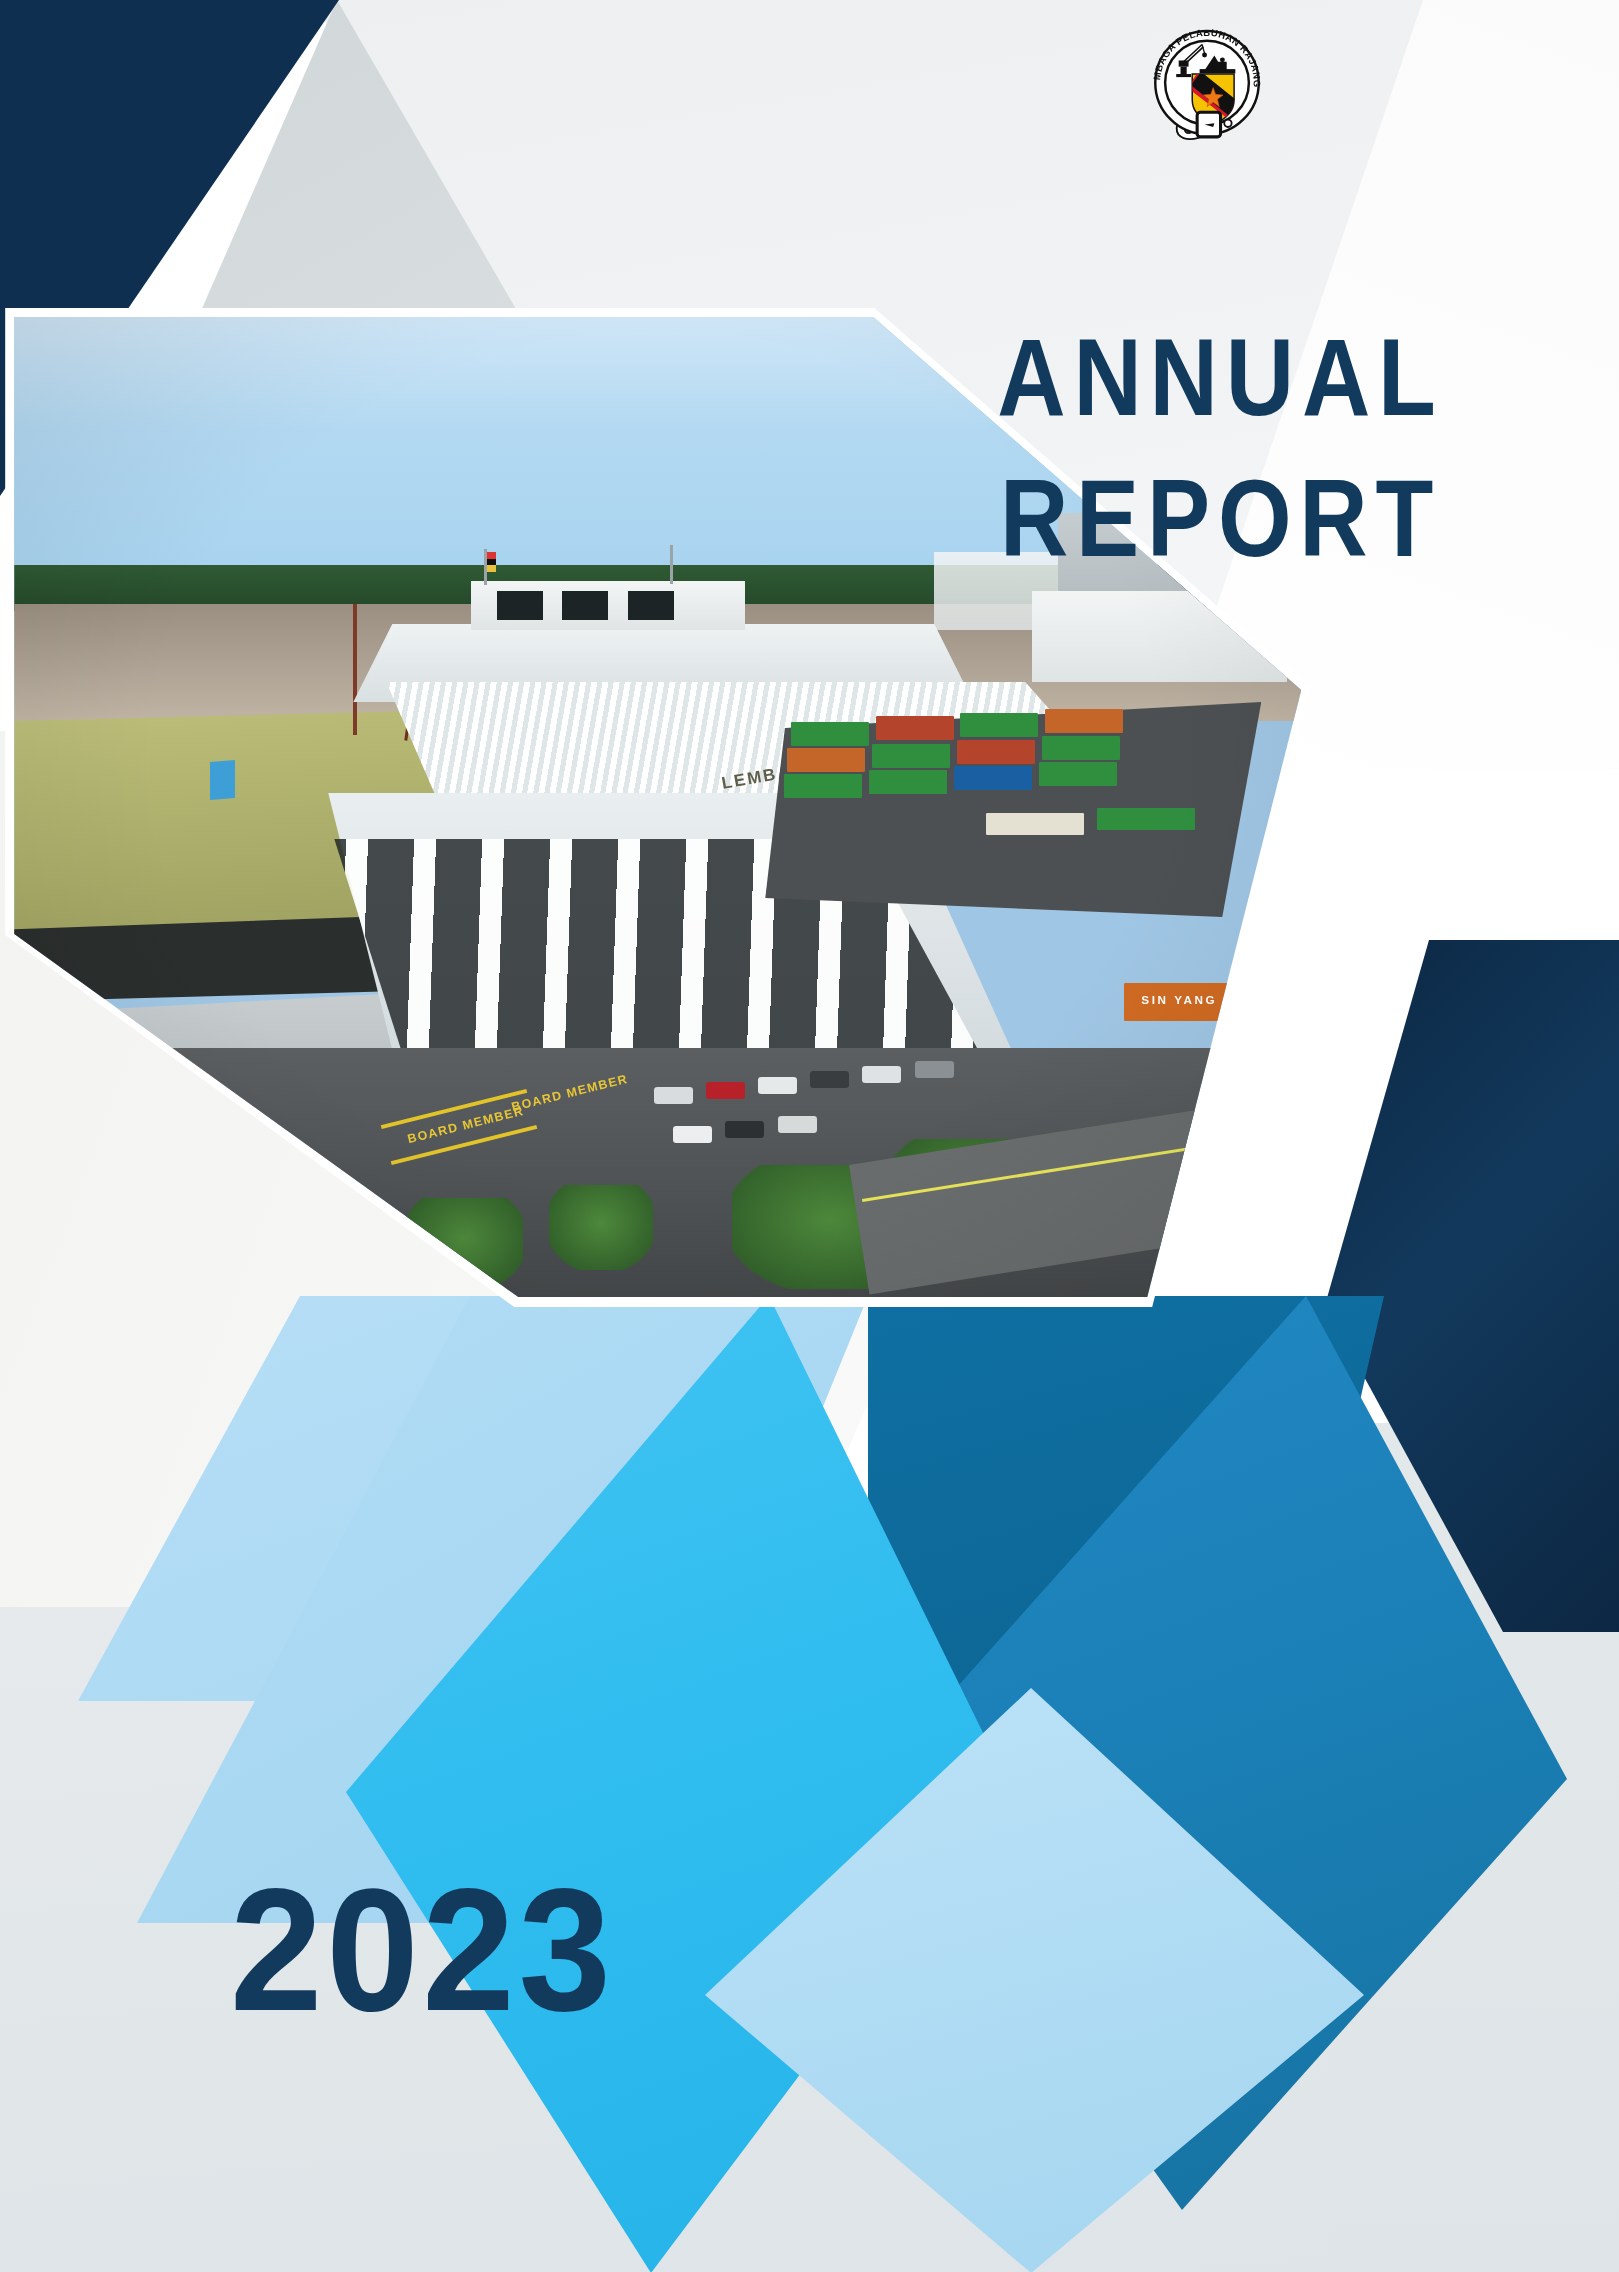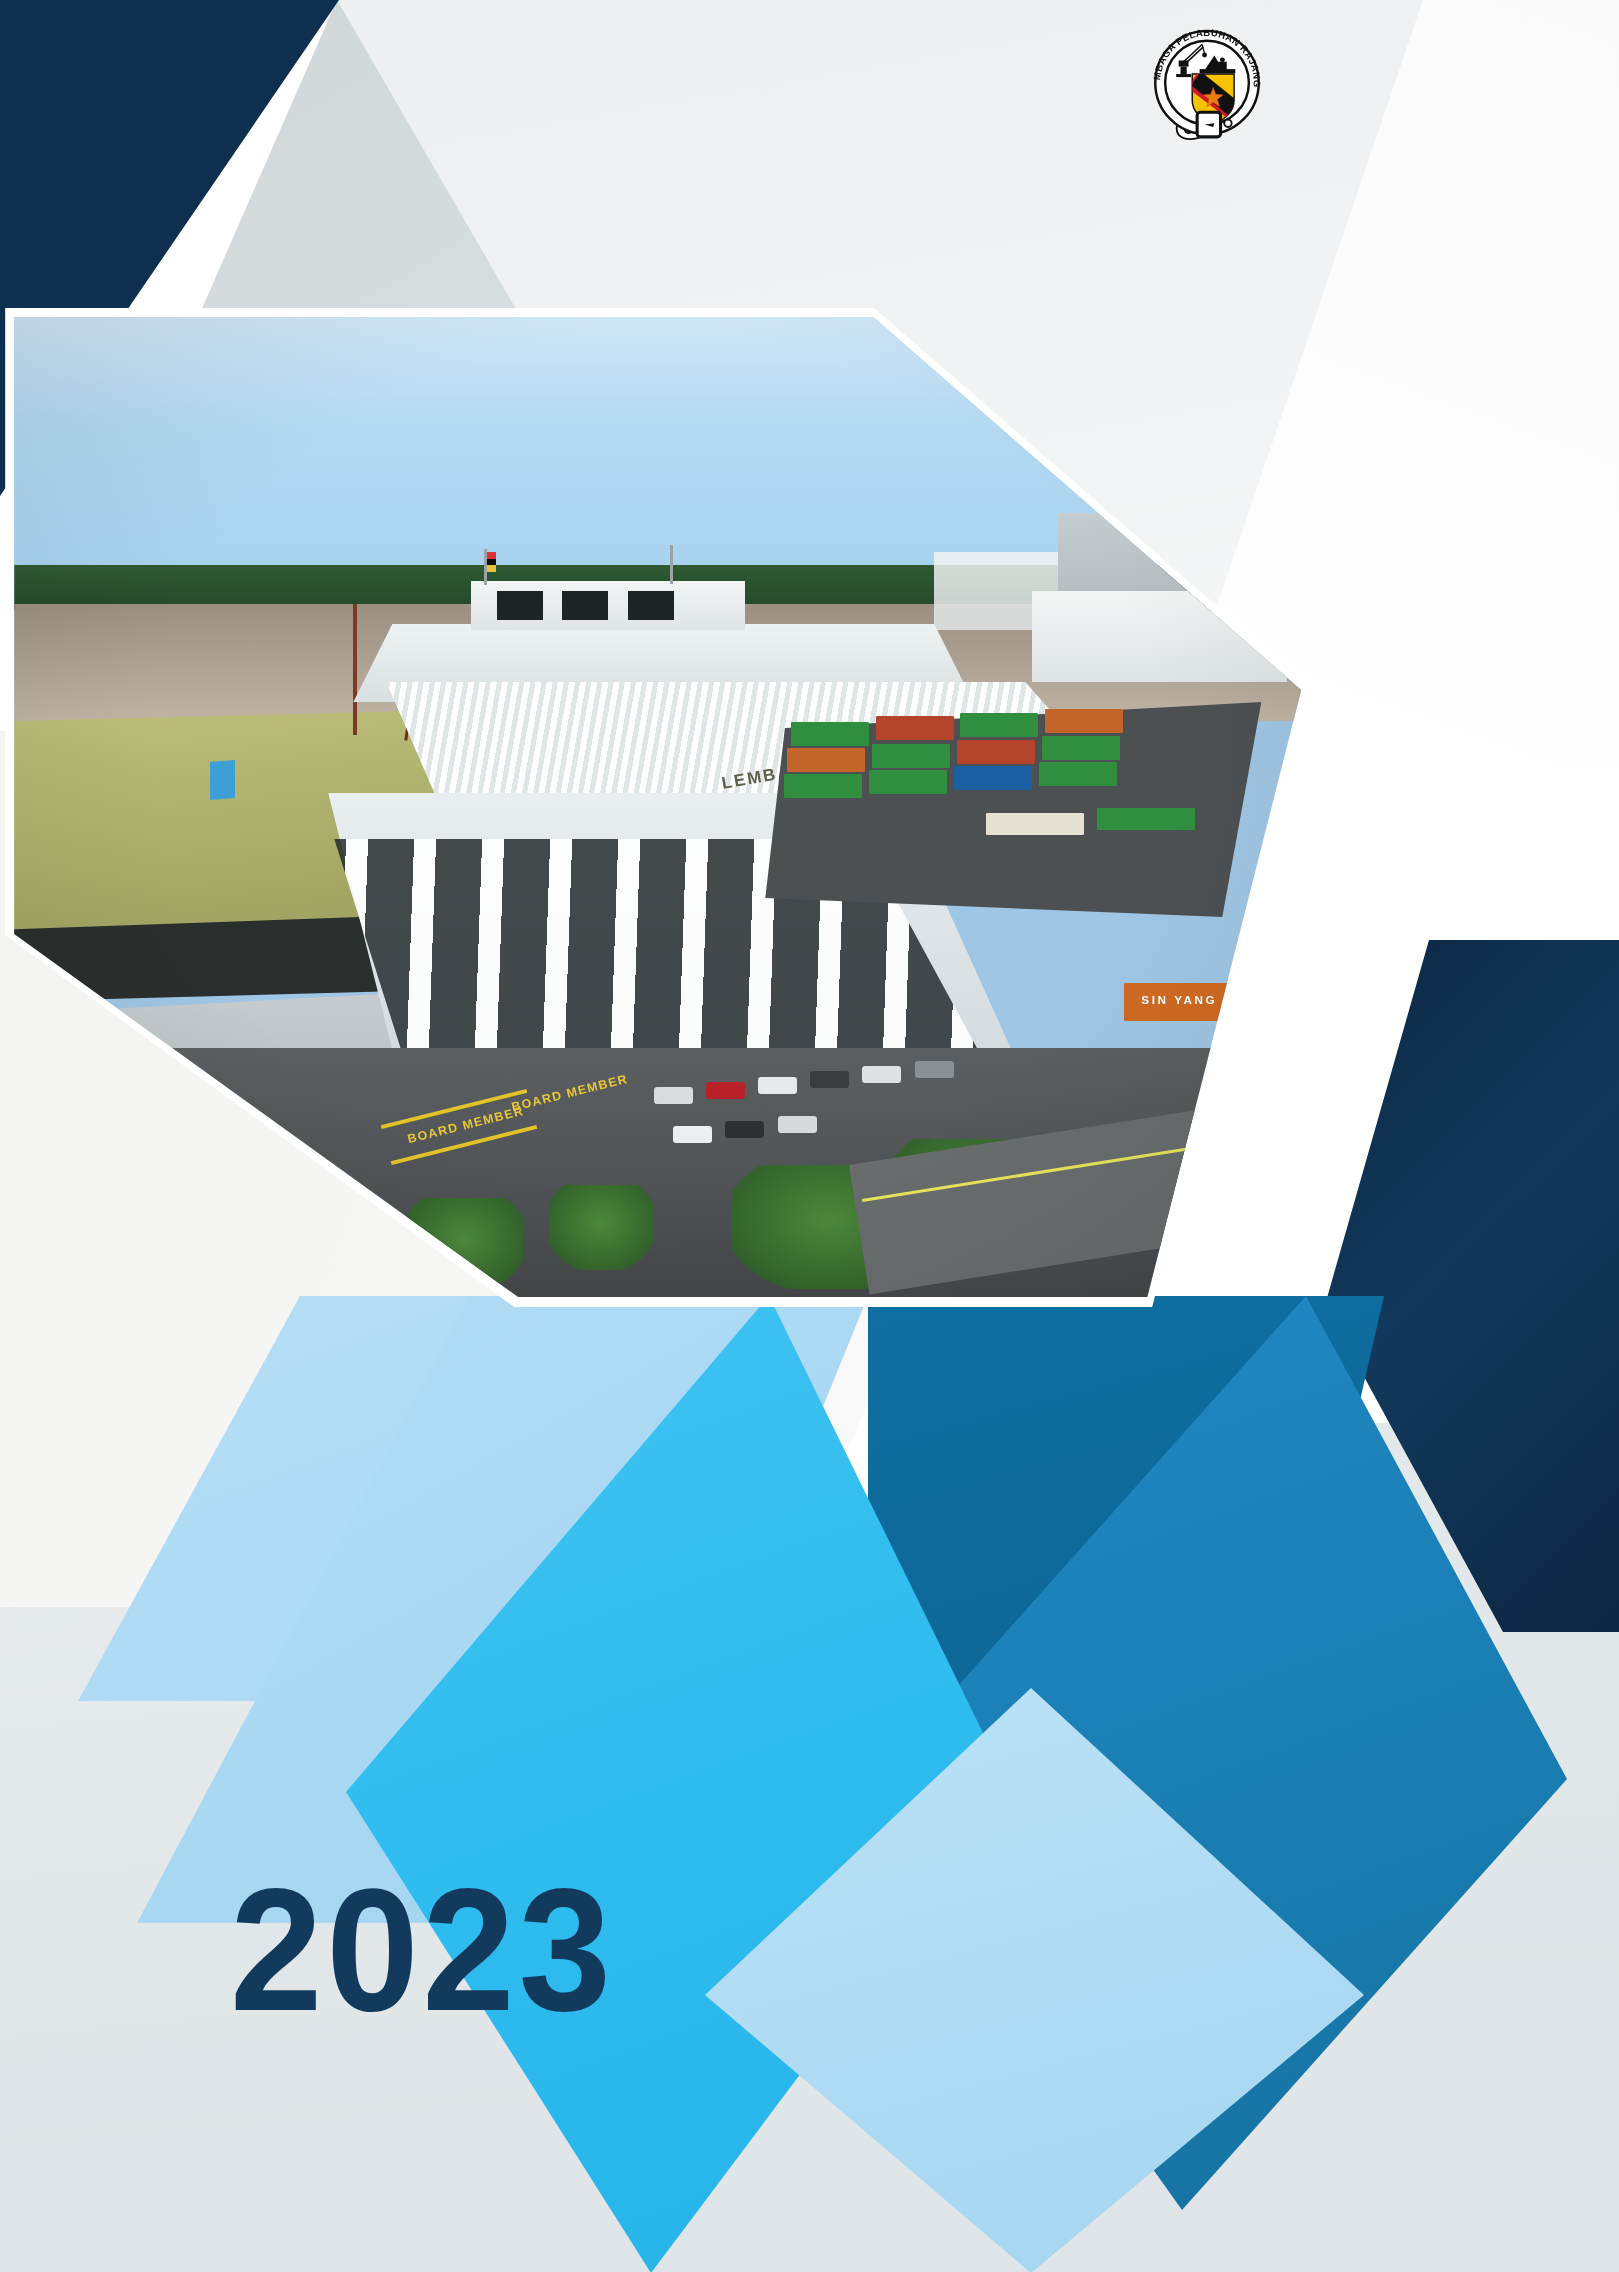--- a/index.html
+++ b/index.html
@@ -403,17 +403,21 @@
         <polygon points="74,96 90,74 152,124 136,146" fill="#111111"></polygon>
       </g>
       <polygon points="110,100 114,111 126,112 117,119 120,131 110,124 100,131 103,119 94,112 106,111" fill="#F07A13" stroke="#C4540A" stroke-width="1"></polygon>
 
       <rect x="84" y="140" width="38" height="40" rx="5" fill="#ffffff" stroke="#111" stroke-width="5"></rect>
       <path d="M96 160 L112 158 L110 164 Z" fill="#111"></path>
       <circle cx="134" cy="158" r="6" fill="#ffffff" stroke="#111" stroke-width="3"></circle>
     </svg>
   </div>
 
+  <div id="title-block">
+    <span class="title-line">ANNUAL</span>
+    <span class="title-line">REPORT</span>
+  </div>
 
   <div id="year">2023</div>
 
 </div>
 
 
 </body></html>

